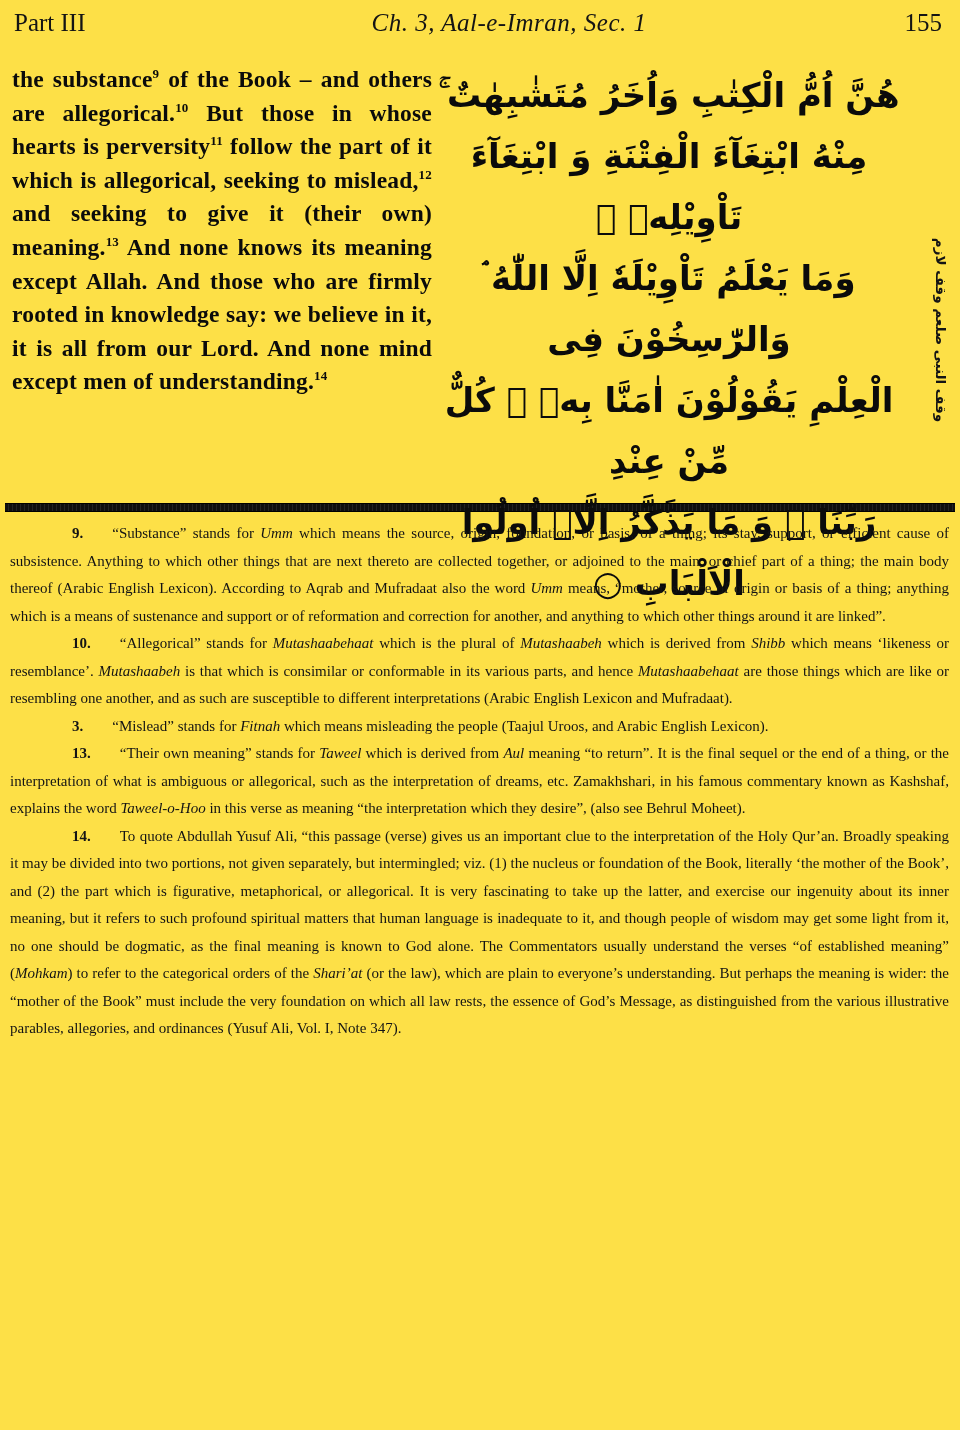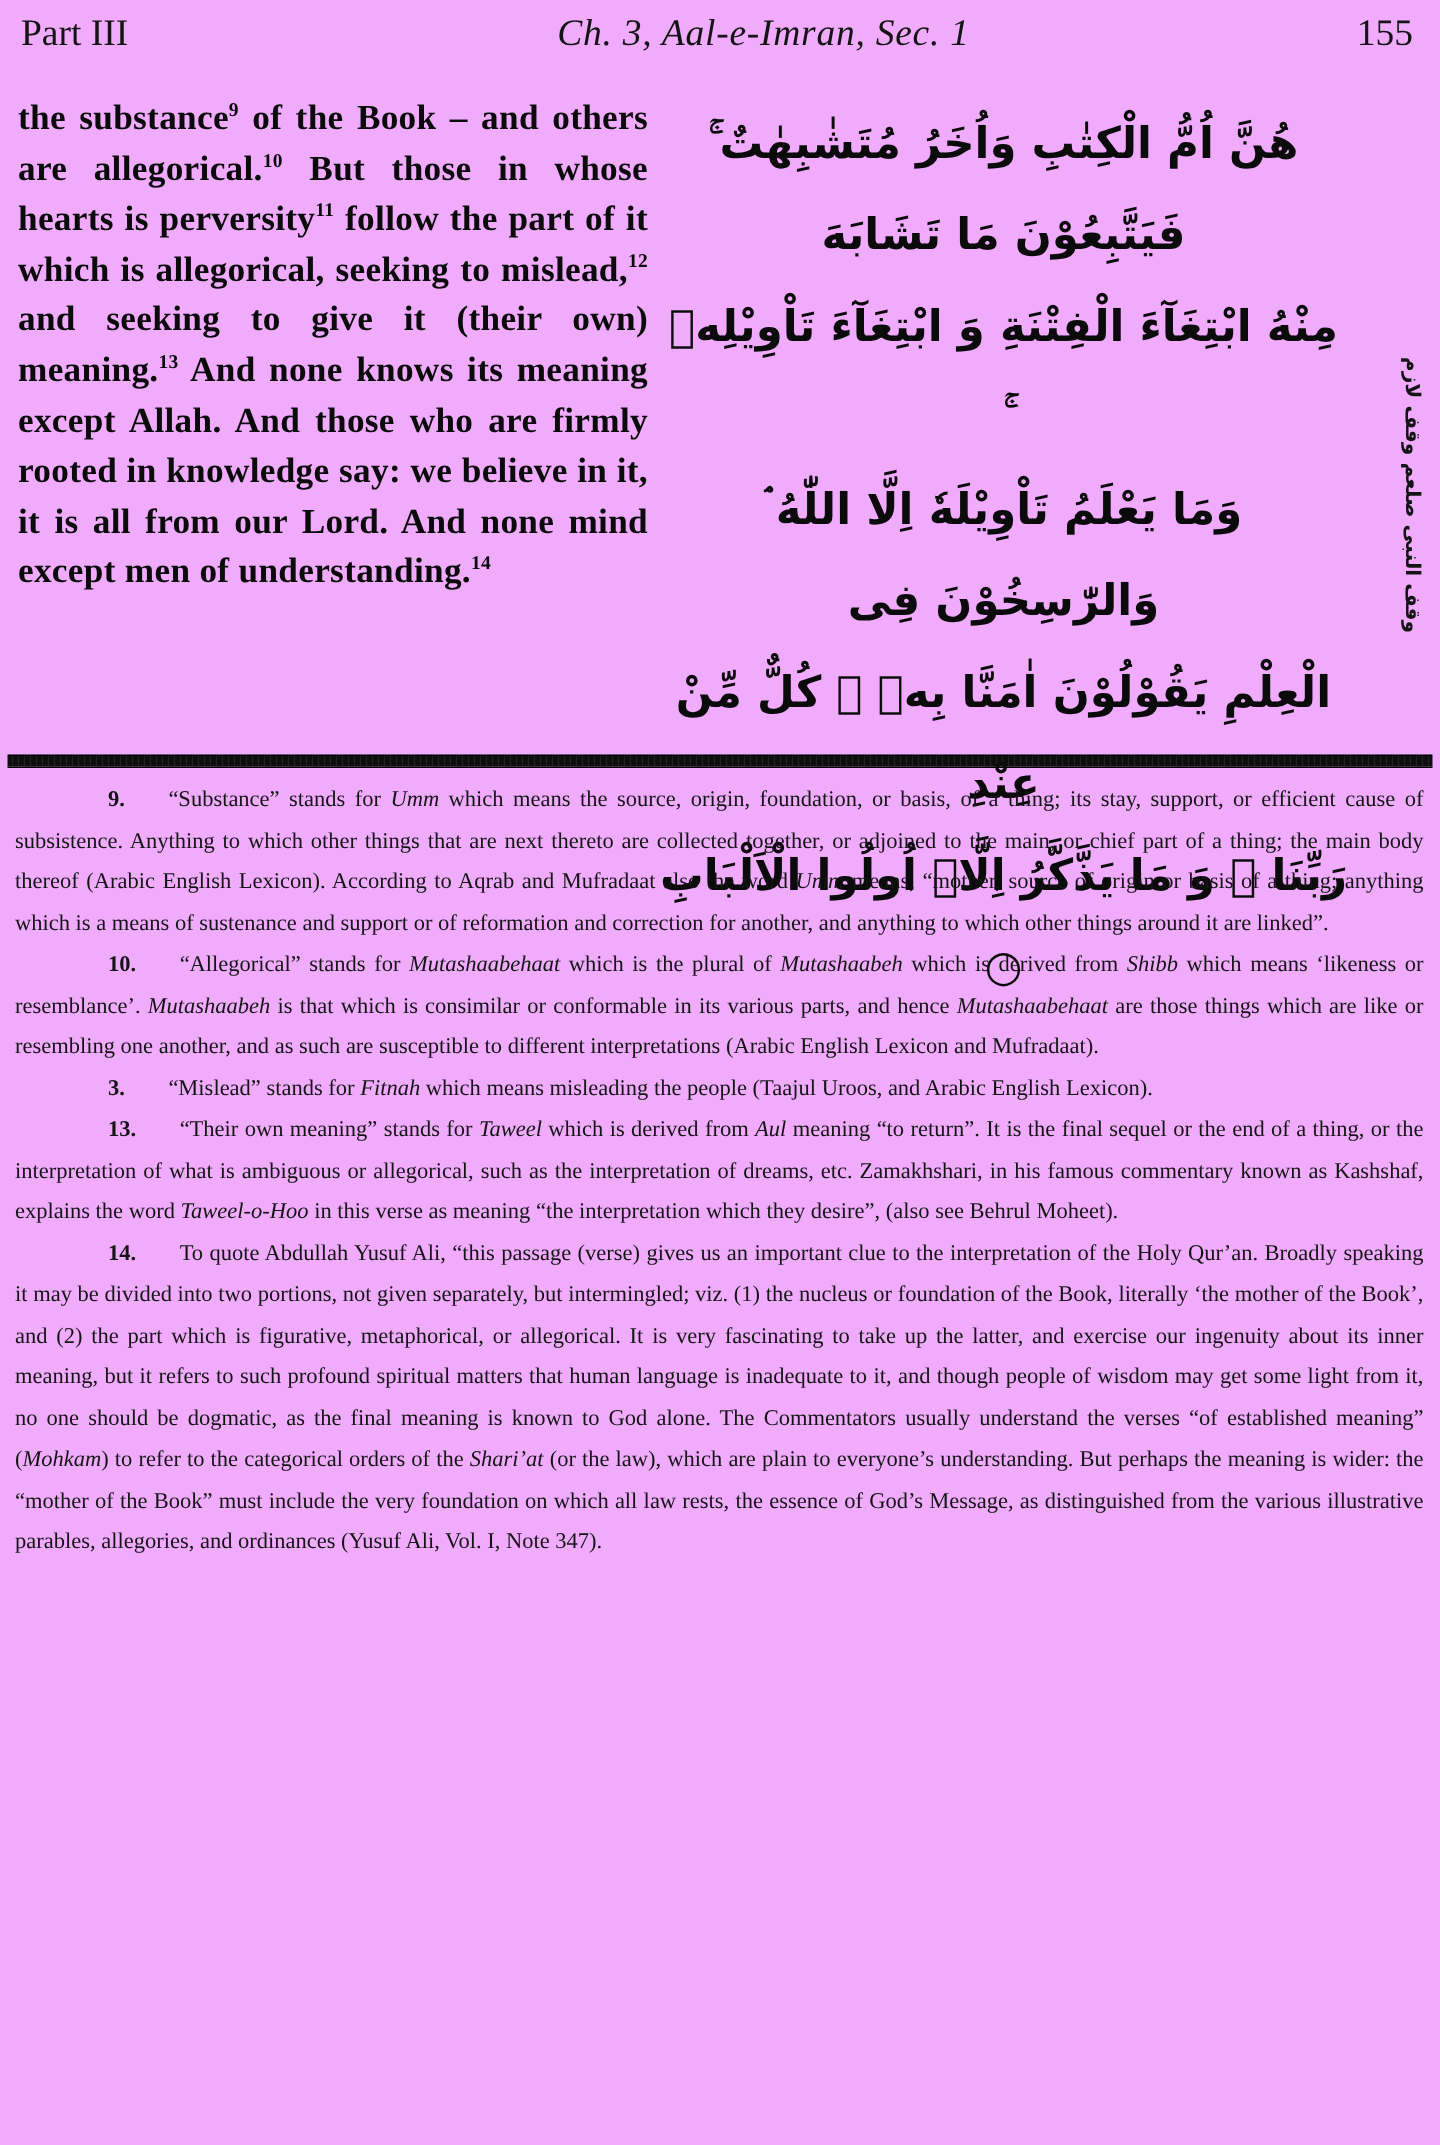--- a/index.html
+++ b/index.html
@@ -1,19 +1,19 @@
 <!DOCTYPE html>
 <html><head>
 <meta charset="utf-8">
 <style>
   html,body { margin:0; padding:0; background:#e9e9e6; }
   .page {
     position:relative;
     width:960px; height:1430px;
-    background:#f0abfc;
+    background:#fde047;
     color:#141414;
     font-family:"Liberation Serif", serif;
     overflow:hidden;
     box-sizing:border-box;
   }
   
   .header {
     display:flex; justify-content:space-between; align-items:baseline;
     padding:9px 18px 0 14px;
     font-size:25px;
@@ -35,21 +35,21 @@
     color:#0b0b0b;
     letter-spacing:0.2px;
   }
   .col-en sup { font-size:13px; line-height:0; font-weight:bold; }
   .col-ar {
     flex:1 1 auto;
     direction:rtl;
     text-align:center;
     font-family:"DejaVu Sans", sans-serif;
     font-weight:bold;
-    font-size:29px;
+    font-size:34px;
     line-height:61px;
     color:#0b0b0b;
     padding:2px 14px 0 6px;
   }
   .margin-note {
     position:absolute;
     top:228px; right:4px;
     width:34px; height:204px;
   }
   .margin-note > span {
@@ -93,21 +93,20 @@
   <div class="header">
     <span class="hdr-part">Part III</span>
     <span class="hdr-chapter">Ch. 3, Aal-e-Imran, Sec. 1</span>
     <span class="hdr-page">155</span>
   </div>
 
   <div class="main">
     <div class="col-en"><span>the substance</span><sup>9</sup><span> of the Book – and others are allegorical.</span><sup>10</sup><span> But those in whose hearts is perversity</span><sup>11</sup><span> follow the part of it which is allegorical, seeking to mislead,</span><sup>12</sup><span> and seeking to give it (their own) meaning.</span><sup>13</sup><span> And none knows its meaning except Allah. And those who are firmly rooted in knowledge say: we believe in it, it is all from our Lord. And none mind except men of understanding.</span><sup>14</sup></div>
     <div class="col-ar">
         <div>هُنَّ اُمُّ الْكِتٰبِ وَاُخَرُ مُتَشٰبِهٰتٌ ۚ</div>
-        <div>فَيَتَّبِعُوْنَ مَا تَشَابَهَ</div>
         <div>مِنْهُ ابْتِغَآءَ الْفِتْنَةِ وَ ابْتِغَآءَ تَاْوِيْلِهٖ ۚ</div>
         <div>وَمَا يَعْلَمُ تَاْوِيْلَهٗ اِلَّا اللّٰهُ ۘ وَالرّٰسِخُوْنَ فِى</div>
         <div>الْعِلْمِ يَقُوْلُوْنَ اٰمَنَّا بِهٖ ۙ كُلٌّ مِّنْ عِنْدِ</div>
         <div>رَبِّنَا ۚ وَ مَا يَذَّكَّرُ اِلَّاۤ اُولُوا الْاَلْبَابِ ○</div>
       </div>
   </div>
 
   <div class="margin-note">
     <span>وقف النبى صلعم وقف لازم</span>
   </div>

